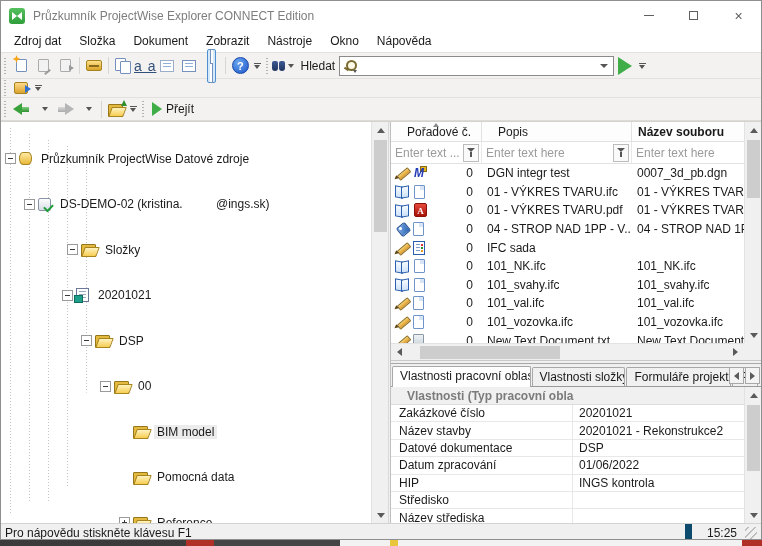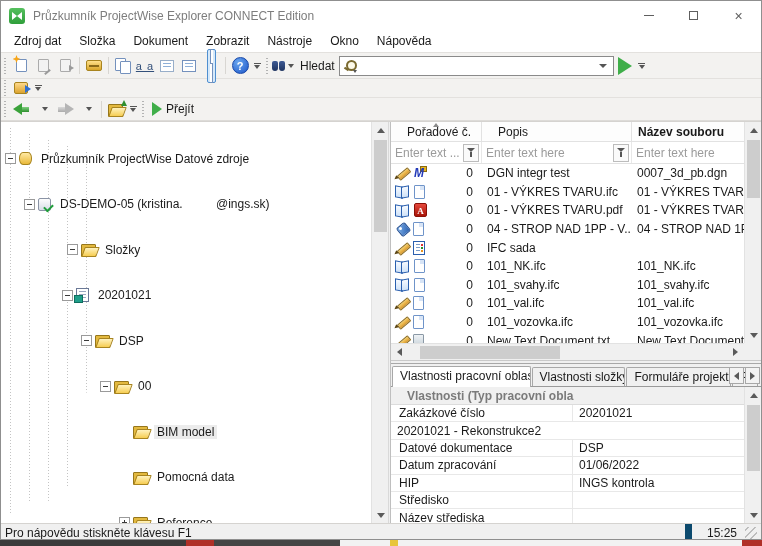--- a/index.html
+++ b/index.html
@@ -37,21 +37,21 @@
   .pg.gray{border-color:#ababab;background:#f2f2f2;}
   .pg .star{position:absolute;left:-4px;top:-5px;width:8px;height:8px;background:#f7a61b;clip-path:polygon(50% 0,63% 35%,100% 50%,63% 65%,50% 100%,37% 65%,0 50%,37% 35%);}
   .pg .pmark{position:absolute;right:-3px;bottom:-2px;width:7px;height:2px;background:#9a9a9a;transform:rotate(-40deg);}
   .pg .amark{position:absolute;right:-4px;bottom:0;border-top:3px solid transparent;border-bottom:3px solid transparent;border-left:5px solid #9a9a9a;}
   .printer{width:16px;height:11px;background:linear-gradient(#ffe08a,#d9a62a);border:1px solid #a8841f;border-radius:2px;position:relative;}
   .printer::after{content:"";position:absolute;left:2px;right:2px;top:4px;height:2px;background:#8a6a18;}
   .copy2{width:16px;height:15px;position:relative;}
   .copy2::before,.copy2::after{content:"";position:absolute;width:9px;height:11px;background:#fff;border:1px solid #7491bd;border-radius:1px;}
   .copy2::before{left:0;top:0;}
   .copy2::after{left:5px;top:3px;}
-  .aa{font-size:11px;color:#33507a;text-decoration:underline;letter-spacing:1px;}
+  .aa{font-size:14px;color:#33507a;text-decoration:underline;letter-spacing:1px;}
   .lv{width:14px;height:12px;border:1px solid #7491bd;background:#fff;padding:2px;}
   .lv i{display:block;width:100%;height:100%;background:repeating-linear-gradient(to bottom,#8fb0d8 0 1px,transparent 1px 3px);}
   .lv.loose{border-color:#98aec9;}
   .lvsel{background:#d6e9fa;border:1px solid #4f8fd0;border-radius:2px;padding:2px;}
   .help{width:17px;height:17px;border-radius:50%;background:radial-gradient(circle at 35% 30%,#6aa7ef,#1d56c9);border:1px solid #1747a8;color:#fff;display:flex;align-items:center;justify-content:center;}
   .help::after{content:"?";font-size:11px;font-weight:bold;}
   .ovf{width:12px;height:14px;display:flex;flex-direction:column;align-items:center;justify-content:center;gap:1px;}
   .ovf::before{content:"";width:7px;height:1px;background:#555;}
   .ovf::after{content:"";border-left:3px solid transparent;border-right:3px solid transparent;border-top:4px solid #555;}
   .bino{display:flex;gap:1px;}
@@ -349,21 +349,21 @@
         <span class="go-tri small" data-name="go-arrow-icon"></span>
         <span data-name="go-label">Přejít</span>
       </span>
   </div>
 
   <div class="main" data-name="main-area">
 
     <div class="treewrap" data-name="datasource-tree-panel">
       <div class="tree-rows" data-name="datasource-tree">
         <div class="trow" style="padding-left:4px" data-name="tree-item"><span class="exp" data-name="tree-expander" data-exp="minus"></span><span class="ticon" data-name="datasource-icon"></span><span class="tlabel" data-name="tree-item-label">Průzkumník ProjectWise Datové zdroje</span></div>
-        <div class="trow" style="padding-left:23px" data-name="tree-item"><span class="exp" data-name="tree-expander" data-exp="minus"></span><span class="ticon" data-name="server-icon"></span><span class="tlabel" data-name="tree-item-label">DS-DEMO-05 (kristina.          @ings.sk)</span></div>
+        <div class="trow" style="padding-left:23px" data-name="tree-item"><span class="exp" data-name="tree-expander" data-exp="minus"></span><span class="ticon" data-name="server-icon"></span><span class="tlabel" data-name="tree-item-label">DS-DEMO-02 (kristina.          @ings.sk)</span></div>
         <div class="trow" style="padding-left:66px" data-name="tree-item"><span class="exp" data-name="tree-expander" data-exp="minus"></span><span class="ticon" data-name="folder-icon"></span><span class="tlabel" data-name="tree-item-label">Složky</span></div>
         <div class="trow" style="padding-left:61px" data-name="tree-item"><span class="exp" data-name="tree-expander" data-exp="minus"></span><span class="ticon" data-name="workarea-icon"></span><span class="tlabel" data-name="tree-item-label">20201021</span></div>
         <div class="trow" style="padding-left:80px" data-name="tree-item"><span class="exp" data-name="tree-expander" data-exp="minus"></span><span class="ticon" data-name="folder-icon"></span><span class="tlabel" data-name="tree-item-label">DSP</span></div>
         <div class="trow" style="padding-left:99px" data-name="tree-item"><span class="exp" data-name="tree-expander" data-exp="minus"></span><span class="ticon" data-name="folder-icon"></span><span class="tlabel" data-name="tree-item-label">00</span></div>
         <div class="trow" style="padding-left:118px" data-name="tree-item-selected"><span class="exp" data-name="tree-expander" data-exp="none"></span><span class="ticon" data-name="folder-icon"></span><span class="tlabel sel" data-name="tree-item-label">BIM model</span></div>
         <div class="trow" style="padding-left:118px" data-name="tree-item"><span class="exp" data-name="tree-expander" data-exp="none"></span><span class="ticon" data-name="folder-icon"></span><span class="tlabel" data-name="tree-item-label">Pomocná data</span></div>
         <div class="trow" style="padding-left:118px" data-name="tree-item"><span class="exp" data-name="tree-expander" data-exp="plus"></span><span class="ticon" data-name="folder-icon"></span><span class="tlabel" data-name="tree-item-label">Reference</span></div>
         
         
         
@@ -552,20 +552,21 @@
           </span>
         </div>
         <div class="propgrid" data-name="properties-grid">
           <div class="pgrid-inner">
             <div class="psection" data-name="properties-section-header">Vlastnosti (Typ pracovní obla</div>
             <div class="prow" data-name="property-row">
                 <span class="plabel" data-name="property-label">Zakázkové číslo</span>
                 <span class="pvalue" data-name="property-value">20201021</span>
               </div>
             <div class="prow" data-name="property-row">
+                <span class="plabel" data-name="property-label">Název stavby</span>
                 <span class="pvalue" data-name="property-value">20201021 - Rekonstrukce2</span>
               </div>
             <div class="prow" data-name="property-row">
                 <span class="plabel" data-name="property-label">Datové dokumentace</span>
                 <span class="pvalue" data-name="property-value">DSP</span>
               </div>
             <div class="prow" data-name="property-row">
                 <span class="plabel" data-name="property-label">Datum zpracování</span>
                 <span class="pvalue" data-name="property-value">01/06/2022</span>
               </div>

